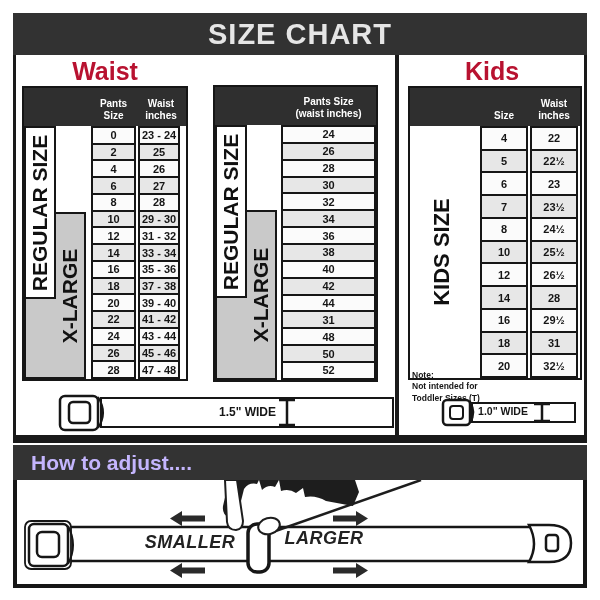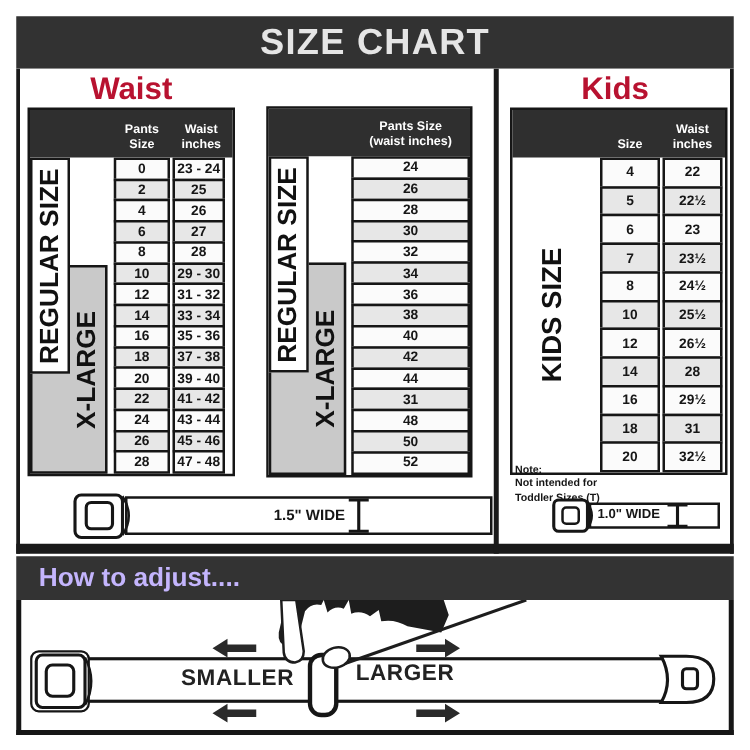--- a/index.html
+++ b/index.html
@@ -41,21 +41,21 @@
   
   .belt-label{font-weight:bold;color:#161616;text-align:center;z-index:5;}
 
   
   .adjust-bar{left:13px;top:445px;width:574px;height:35px;background:#333;
               display:flex;align-items:center;}
   .adjust-bar span{color:#c4b5fd;font-weight:bold;font-size:21px;padding-left:18px;}
   .adjust-panel{left:13px;top:480px;width:574px;height:108px;box-sizing:border-box;
                 border:4px solid #161616;border-top:none;background:#fff;}
   .adjust-text{position:absolute;font-weight:bold;font-size:18px;color:#222;
-               text-align:center;letter-spacing:.5px;z-index:6;}
+               text-align:center;letter-spacing:.5px;z-index:6;font-style:italic;}
   svg{display:block;}
 </style>
 </head>
 <body>
 
 <div class="page">
 
   <div class="abs title-bar">
     <span>SIZE CHART</span>
   </div>

